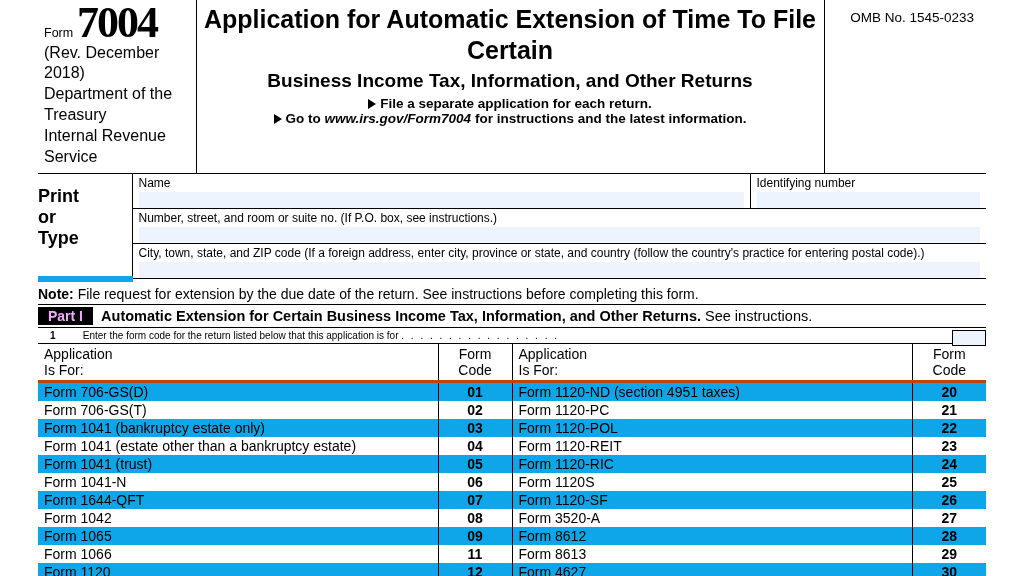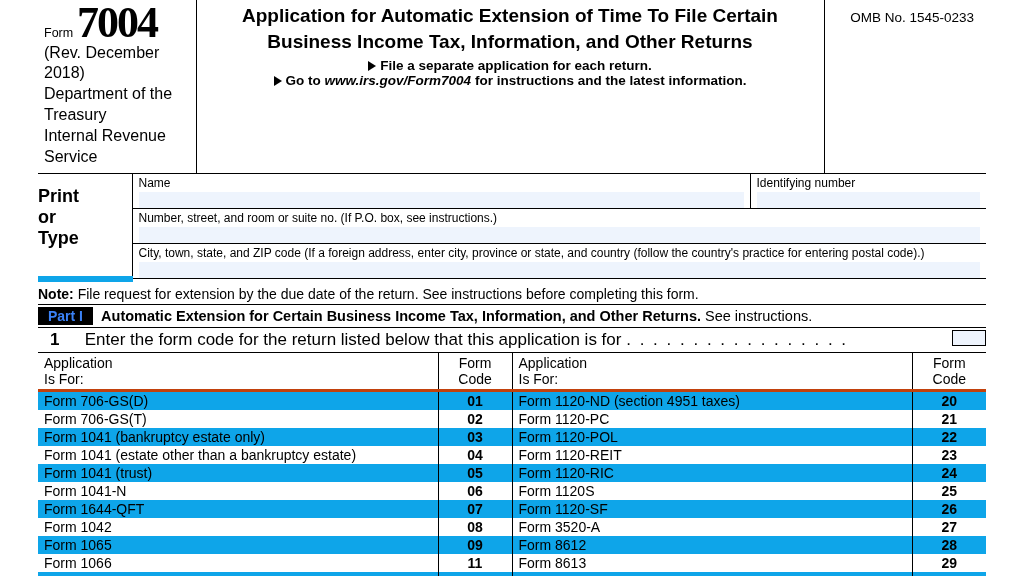--- a/index.html
+++ b/index.html
@@ -36,21 +36,21 @@
   .hdr-right {
     width: 162px;
     text-align: right;
     padding: 10px 12px 0 0;
     vertical-align: top;
     border-right: none;
   }
   .form-word { font-size: 12.5px; }
   .form-num { font-family: Georgia, 'Times New Roman', serif; font-size: 44px; font-weight: 900; letter-spacing: -2px; line-height: 0.9; }
   .small { font-size: 16px; line-height: 1.3; }
-  .title1 { font-size: 19px; line-height: 1.25; margin-bottom: 2px; }
+  .title1 { font-size: 25px; line-height: 1.25; margin-bottom: 2px; }
   .title2 { font-size: 19px; line-height: 1.25; margin-bottom: 4px; }
   .sub { font-size: 13.5px; font-weight: bold; }
   .tri::before {
     content: "";
     display: inline-block;
     border-left: 8px solid #000;
     border-top: 5px solid transparent;
     border-bottom: 5px solid transparent;
     margin-right: 4px;
     vertical-align: -1px;
@@ -81,31 +81,31 @@
   }
   .ident-id-col { width: 236px; border-left: 1px solid #000; }
 
   .note { font-size: 14px; padding: 4px 0 2px 0; border-bottom: 1px solid #000; }
   .note b { font-weight: 700; }
 
   .part-row { border-bottom: 1px solid #000; padding: 2px 0; font-size: 14.5px; }
   .part-tab {
     display: inline-block;
     background: #000;
-    color: #3b82f6;
+    color: #f0abfc;
     font-weight: bold;
     padding: 1px 10px;
     font-size: 14px;
     margin-right: 4px;
   }
 
   .line1 {
     border-bottom: 1px solid #000;
     padding: 2px 0;
-    font-size: 17px;
+    font-size: 10px;
     position: relative;
   }
   .line1-num { display: inline-block; width: 42px; padding-left: 12px; font-weight: bold; }
   .dots::after {
     content: " .   .   .   .   .   .   .   .   .   .   .   .   .   .   .   .   .  ";
     letter-spacing: 2px;
   }
   .code-box {
     position: absolute;
     right: 0; top: 2px;

